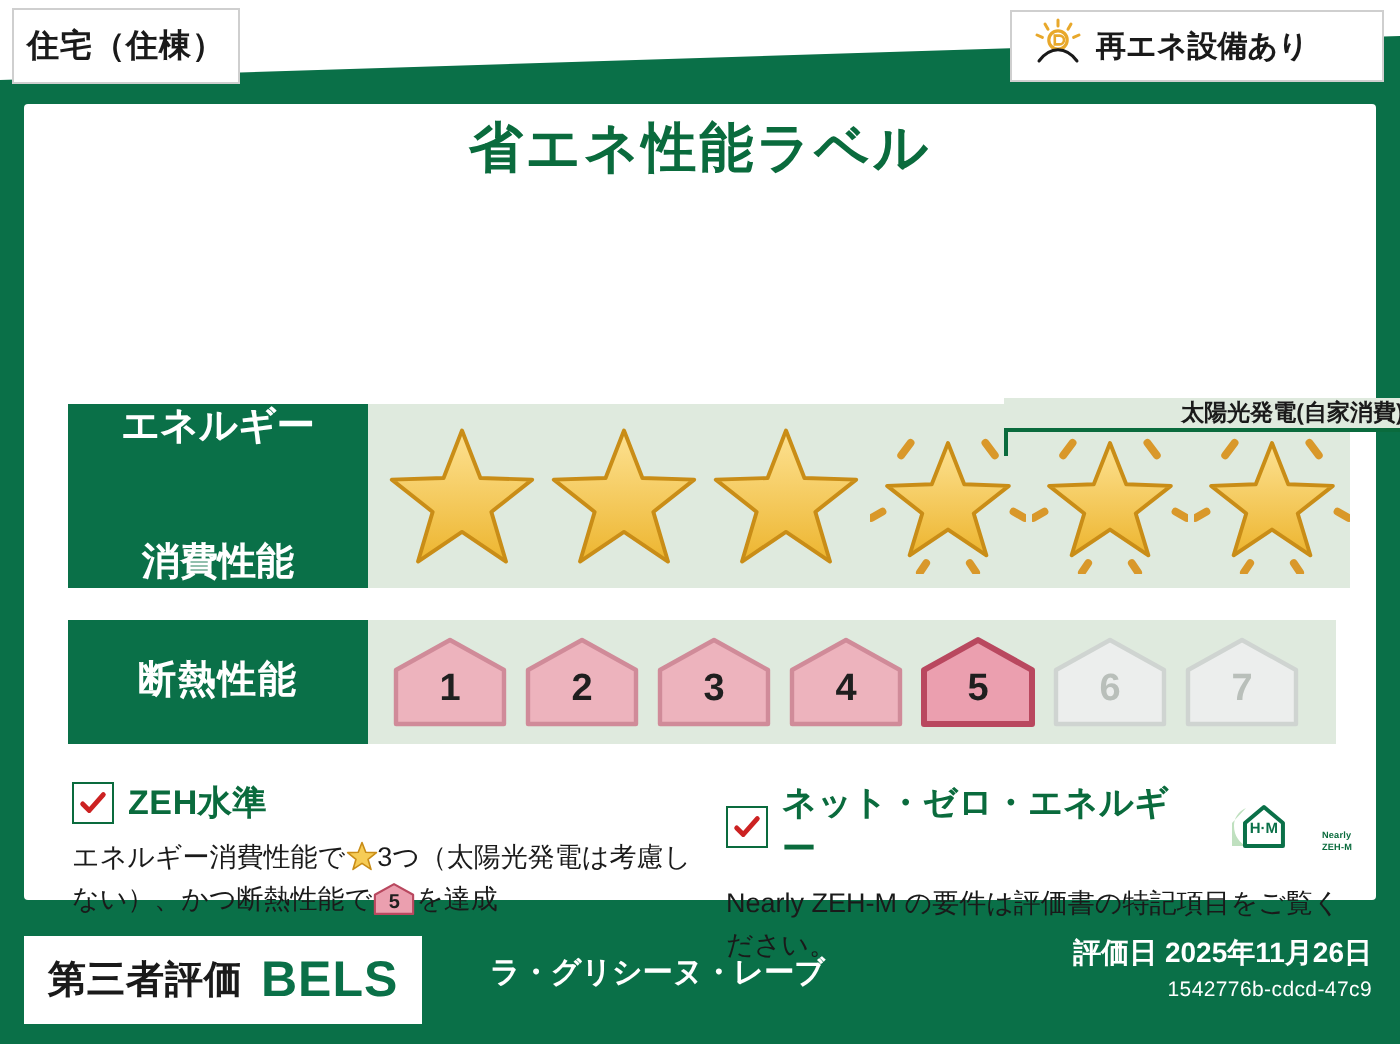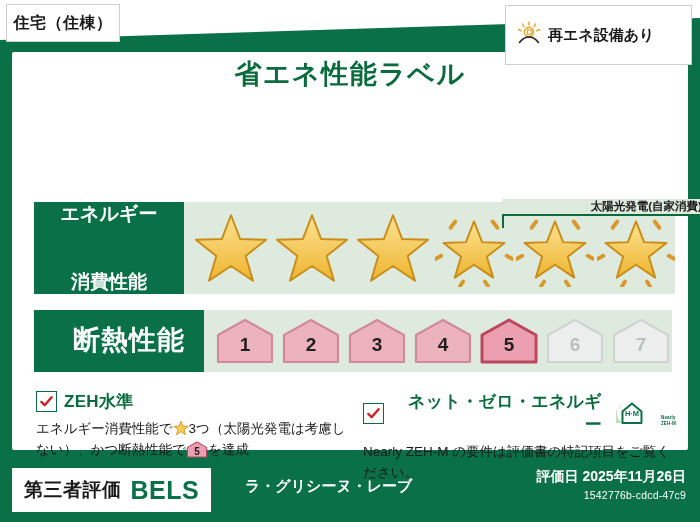--- a/index.html
+++ b/index.html
@@ -15,41 +15,41 @@
     background:#ffffff;clip-path:polygon(0 0,700px 0,700px 18px,0 40px);}
   .tag-house{
     position:absolute;left:6px;top:4px;width:112px;height:36px;
     background:#ffffff;border:1px solid #cfcfcf;
     display:flex;align-items:center;justify-content:center;z-index:5;
   }
   .tag-house span{font-size:16px;font-weight:bold;color:#1a1a1a;letter-spacing:.5px;}
   .tag-solar{
     position:absolute;right:8px;top:5px;height:34px;min-width:165px;
     background:#ffffff;border:1px solid #cfcfcf;
-    display:flex;align-items:center;gap:6px;padding:12px 10px;z-index:5;
+    display:flex;align-items:center;gap:6px;padding:0 10px;z-index:5;
   }
   .tag-solar .lbl{font-size:15px;font-weight:bold;color:#1a1a1a;}
   
   .card{
     position:absolute;left:12px;top:52px;width:676px;height:398px;
     background:#ffffff;border-radius:2px;
   }
   .title-sub{text-align:center;font-size:15px;font-weight:bold;color:#0a6b3d;margin-top:14px;letter-spacing:1px;}
   .title-main{text-align:center;font-size:27px;font-weight:bold;color:#0a6b3d;margin-top:4px;letter-spacing:1.5px;}
   
   .row{position:absolute;left:22px;width:634px;display:flex;}
   .row-energy{top:150px;height:92px;}
   .row-insul{top:258px;height:62px;}
   .rowlabel{
     width:150px;background:#0a7048;color:#ffffff;
     display:flex;flex-direction:column;align-items:center;justify-content:center;
     font-weight:bold;line-height:1.25;flex:none;gap:44px;
   }
   .row-energy .rowlabel{font-size:19px;}
-  .row-insul .rowlabel{font-size:27px;letter-spacing:1px;padding-left:20px;}
+  .row-insul .rowlabel{font-size:19px;letter-spacing:1px;}
   .rowbody{flex:1;background:#dfeade;position:relative;display:flex;align-items:center;}
   
   .stars{display:flex;align-items:center;gap:3px;padding-left:8px;width:100%;}
   .starbox{position:relative;width:78px;height:78px;flex:none;}
   .starbox svg{display:block;width:78px;height:78px;}
   .solar-bracket{
     position:absolute;left:318px;top:12px;width:300px;height:14px;
     border:2px solid #0a6b3d;border-bottom:none;box-sizing:border-box;
   }
   .solar-cap{
@@ -65,21 +65,21 @@
     font-size:19px;font-weight:bold;color:#1f1f1f;
   }
   .house.off .num{color:#b9bfba;}
   
   .notes{position:absolute;left:24px;top:338px;width:640px;display:flex;gap:14px;}
   .note{width:313px;}
   .note-head{display:flex;align-items:center;gap:7px;}
   .chk{width:19px;height:19px;border:1.5px solid #0a6b3d;display:flex;align-items:center;
        justify-content:center;flex:none;background:#fff;}
   .chk svg{width:15px;height:15px;display:block;}
-  .note-title{font-size:17px;font-weight:bold;color:#0a6b3d;letter-spacing:.3px;text-align:right;}
+  .note-title{font-size:17px;font-weight:bold;color:#0a6b3d;letter-spacing:.3px;}
   .note-body{font-size:13.5px;color:#1a1a1a;line-height:1.55;margin-top:6px;}
   .inline-star{display:inline-block;vertical-align:-3px;width:16px;height:16px;}
   .inline-house{display:inline-block;vertical-align:-4px;width:22px;height:17px;position:relative;}
   .inline-house .n{position:absolute;left:0;right:0;top:3px;text-align:center;font-size:10px;font-weight:bold;color:#1f1f1f;}
   .zehm-logo{display:flex;align-items:flex-end;gap:16px;margin-left:4px;}
   .zehm-logo .tiny{font-size:4.6px;font-weight:bold;color:#0a6b3d;line-height:1.15;letter-spacing:.1px;}
   
   .footer{position:absolute;left:0;bottom:0;width:700px;height:62px;}
   .bels-box{
     position:absolute;left:12px;top:8px;height:38px;background:#ffffff;

